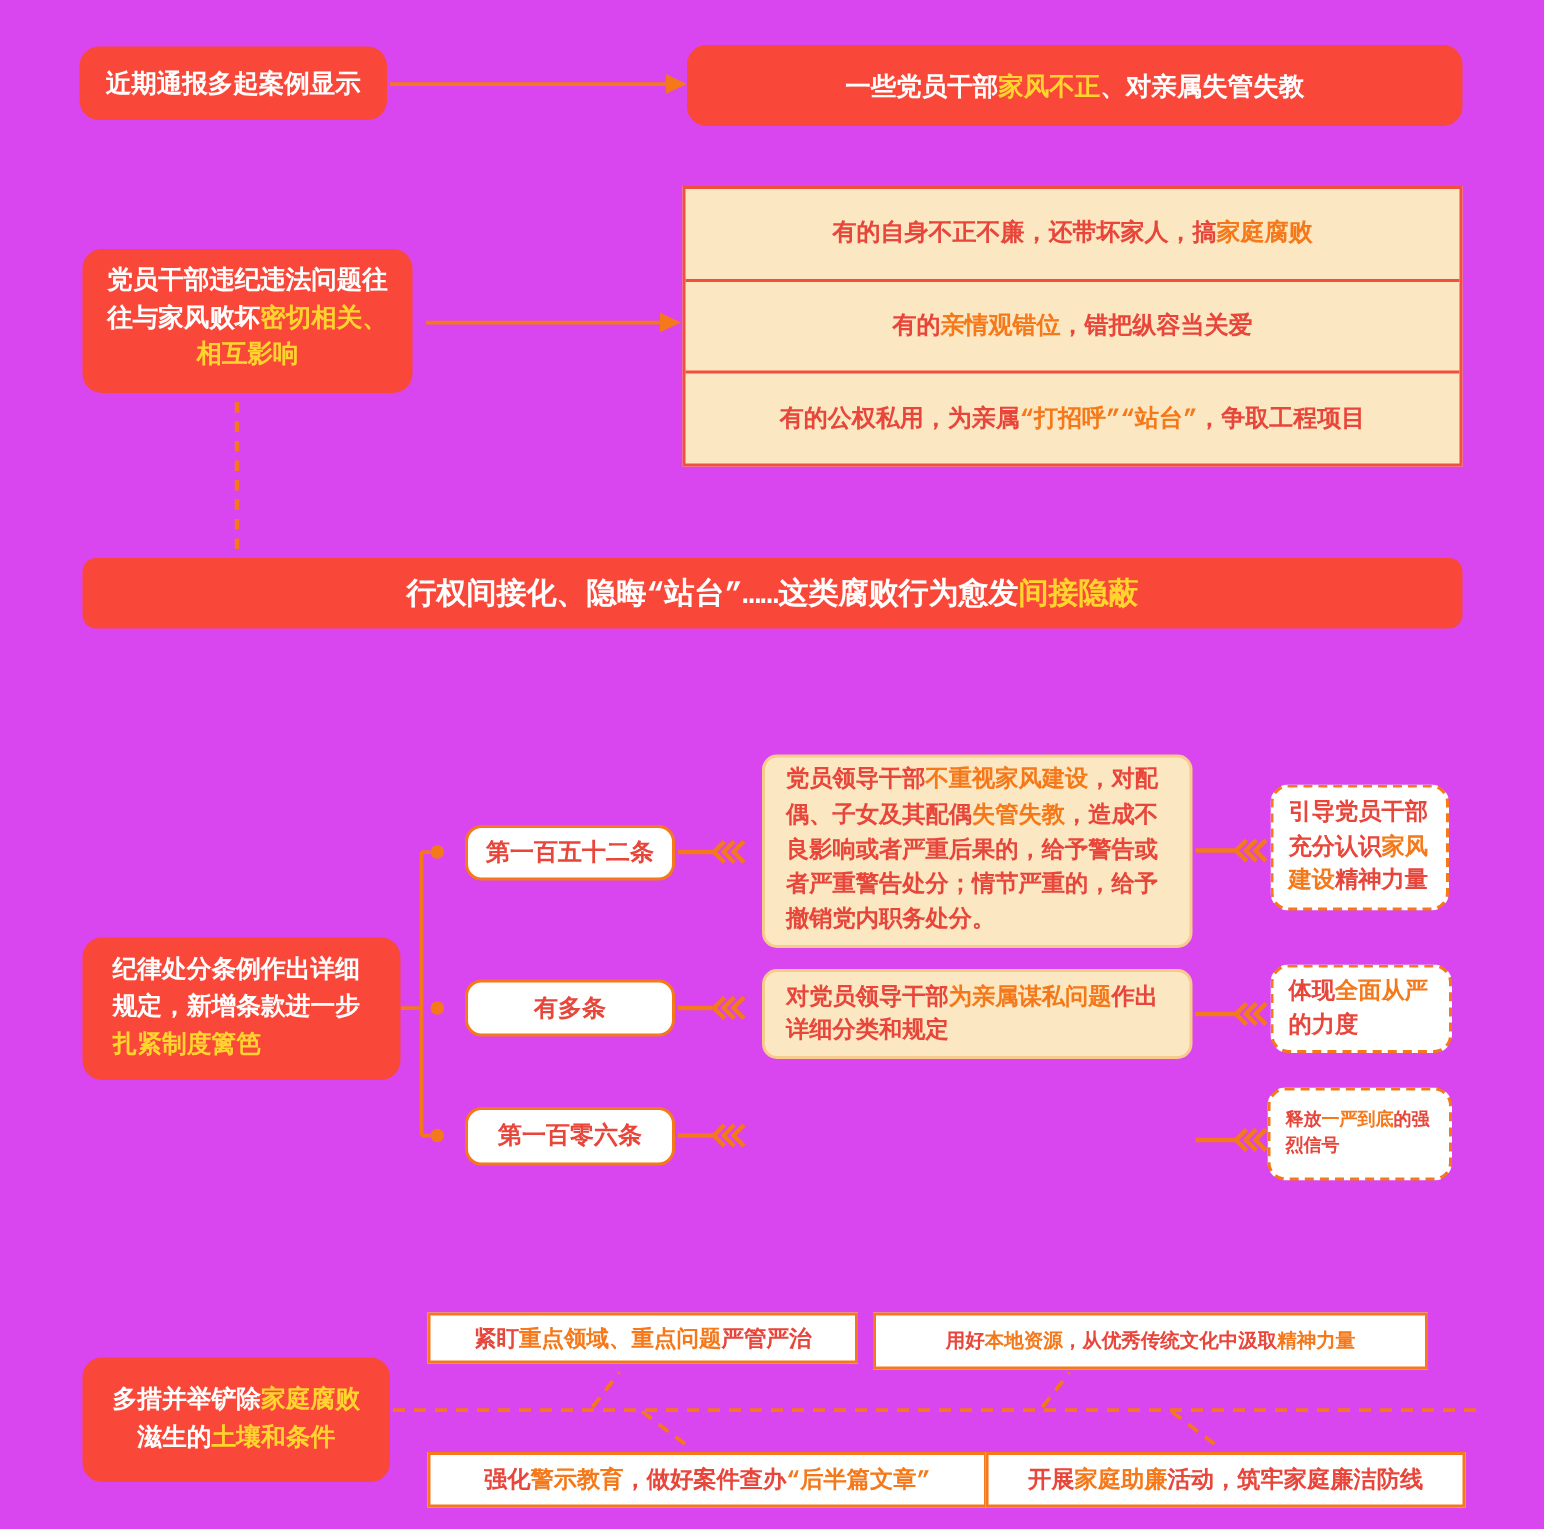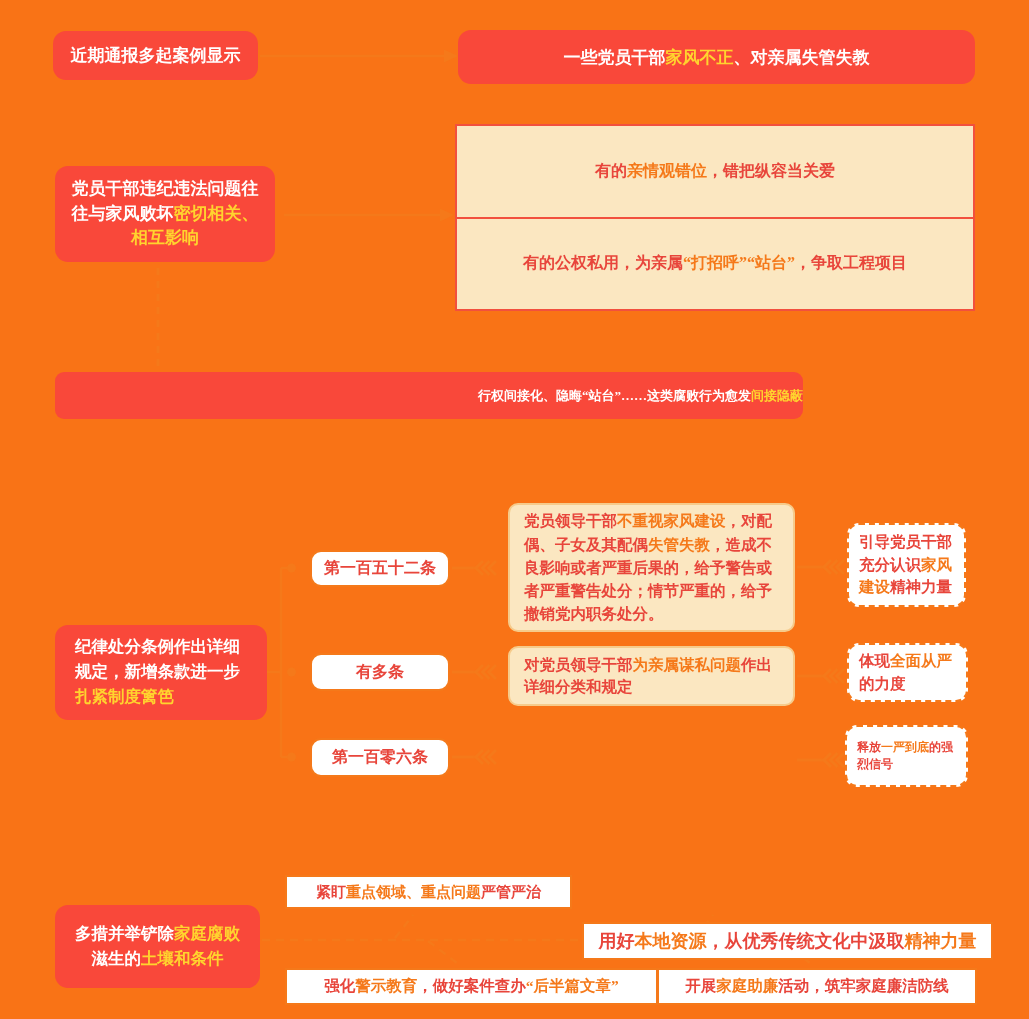--- a/index.html
+++ b/index.html
@@ -1,18 +1,18 @@
 <!DOCTYPE html>
 <html><head>
 <meta charset="utf-8">
 <style>
   html,body{margin:0;padding:0;background:#fff;}
   .stage{
-    position:relative;width:1029px;height:1019px;background:#f97316;overflow:hidden;
-    font-family:Liberation Serif, serif;font-weight:700;
+    position:relative;width:1029px;height:1019px;background:#d946ef;overflow:hidden;
+    font-family:Liberation Mono, monospace;font-weight:700;
   }
   .box{position:absolute;box-sizing:border-box;display:flex;align-items:center;justify-content:center;}
   .txt{width:100%;}
   .red-box{background:#F9483A;border-radius:13px;color:#fff;text-align:center;}
   .red-bar{background:#F9483A;border-radius:9px;color:#fff;text-align:center;}
   .pill{background:#fff;border:2.5px solid #F5791A;border-radius:11px;color:#E8453B;text-align:center;}
   .cream-panel{background:#FBE7C1;border:2px solid #F2503E;flex-direction:column;align-items:stretch;padding:0;}
   .cream-row{flex:1;display:flex;align-items:center;justify-content:center;text-align:center;
              font-size:16px;color:#E8453B;}
   .cream-row + .cream-row{border-top:2px solid #F2503E;}
@@ -21,36 +21,36 @@
   .rect-box{background:#fff;border:2.5px solid #F5791A;color:#E8453B;text-align:center;}
   .c-w{color:#ffffff;} .c-y{color:#FFD42E;} .c-r{color:#E8453B;} .c-o{color:#F5791A;}
   .wires{position:absolute;left:0;top:0;pointer-events:none;}
 
   
   #box-a{left:53px;top:31px;width:205px;height:49px;font-size:17px;}
   #box-b{left:458px;top:30px;width:517px;height:54px;font-size:17px;}
   
   #box-c{left:55px;top:166px;width:220px;height:96px;font-size:17px;line-height:1.45;padding:0 13px;}
   #box-d{left:455px;top:124px;width:520px;height:187px;}
-  #box-e{left:55px;top:372px;width:748px;height:47px;font-size:13px;text-align:right;}
+  #box-e{left:55px;top:372px;width:920px;height:47px;font-size:20px;}
   
   #box-f{left:55px;top:625px;width:212px;height:95px;font-size:16.5px;line-height:1.5;padding:0 20px;text-align:left;}
   #pill-1{left:310px;top:550px;width:140px;height:37px;font-size:16px;}
   #pill-2{left:310px;top:653px;width:140px;height:38px;font-size:16px;}
   #pill-3{left:310px;top:738px;width:140px;height:39px;font-size:16px;}
   #prov-1{left:508px;top:503px;width:287px;height:129px;font-size:15.5px;line-height:1.5;padding:8px 14px;}
   #prov-2{left:508px;top:646px;width:287px;height:60px;font-size:15.5px;line-height:1.45;padding:4px 14px;}
   #prov-3{left:508px;top:718px;width:287px;height:86px;font-size:15.5px;line-height:1.5;padding:6px 14px;}
   #sig-1{left:847px;top:523px;width:119px;height:84px;font-size:15.5px;line-height:1.45;padding:0 10px;}
   #sig-2{left:847px;top:643px;width:121px;height:59px;font-size:15.5px;line-height:1.45;padding:0 10px;}
   #sig-3{left:845px;top:725px;width:123px;height:62px;font-size:12px;line-height:1.45;padding:0 10px;}
   
   #box-j{left:55px;top:905px;width:205px;height:83px;font-size:16.5px;line-height:1.5;padding:0 16px;text-align:center;}
   #meas-1{left:285px;top:875px;width:287px;height:34px;font-size:15px;}
-  #meas-2{left:582px;top:922px;width:411px;height:38px;font-size:18px;}
+  #meas-2{left:582px;top:875px;width:370px;height:38px;font-size:13px;}
   #meas-3{left:285px;top:968px;width:373px;height:37px;font-size:15.5px;}
   #meas-4{left:657px;top:968px;width:320px;height:37px;font-size:15.5px;}
 </style>
 </head>
 <body>
 
 <div class="stage">
 
   <svg class="wires" width="1029" height="1019" viewBox="0 0 1029 1019" stroke="#F5791A" fill="none" stroke-width="2.5">
 
@@ -108,20 +108,23 @@
   </div>
   <div id="box-b" class="box red-box">
     <div class="txt"><span class="c-w">一些党员干部</span><span class="c-y">家风不正</span><span class="c-w">、对亲属失管失教</span></div>
   </div>
 
   <div id="box-c" class="box red-box">
     <div class="txt"><span class="c-w">党员干部违纪违法问题往往与家风败坏</span><span class="c-y">密切相关、相互影响</span></div>
   </div>
   <div id="box-d" class="box cream-panel">
     <div class="cream-row">
+      <div class="txt"><span class="c-r">有的自身不正不廉，还带坏家人，搞</span><span class="c-o">家庭腐败</span></div>
+    </div>
+    <div class="cream-row">
       <div class="txt"><span class="c-r">有的</span><span class="c-o">亲情观错位</span><span class="c-r">，错把纵容当关爱</span></div>
     </div>
     <div class="cream-row">
       <div class="txt"><span class="c-r">有的公权私用，为亲属</span><span class="c-o">“打招呼”“站台”</span><span class="c-r">，争取工程项目</span></div>
     </div>
   </div>
   <div id="box-e" class="box red-bar">
     <div class="txt"><span class="c-w">行权间接化、隐晦“站台”……这类腐败行为愈发</span><span class="c-y">间接隐蔽</span></div>
   </div>
 

